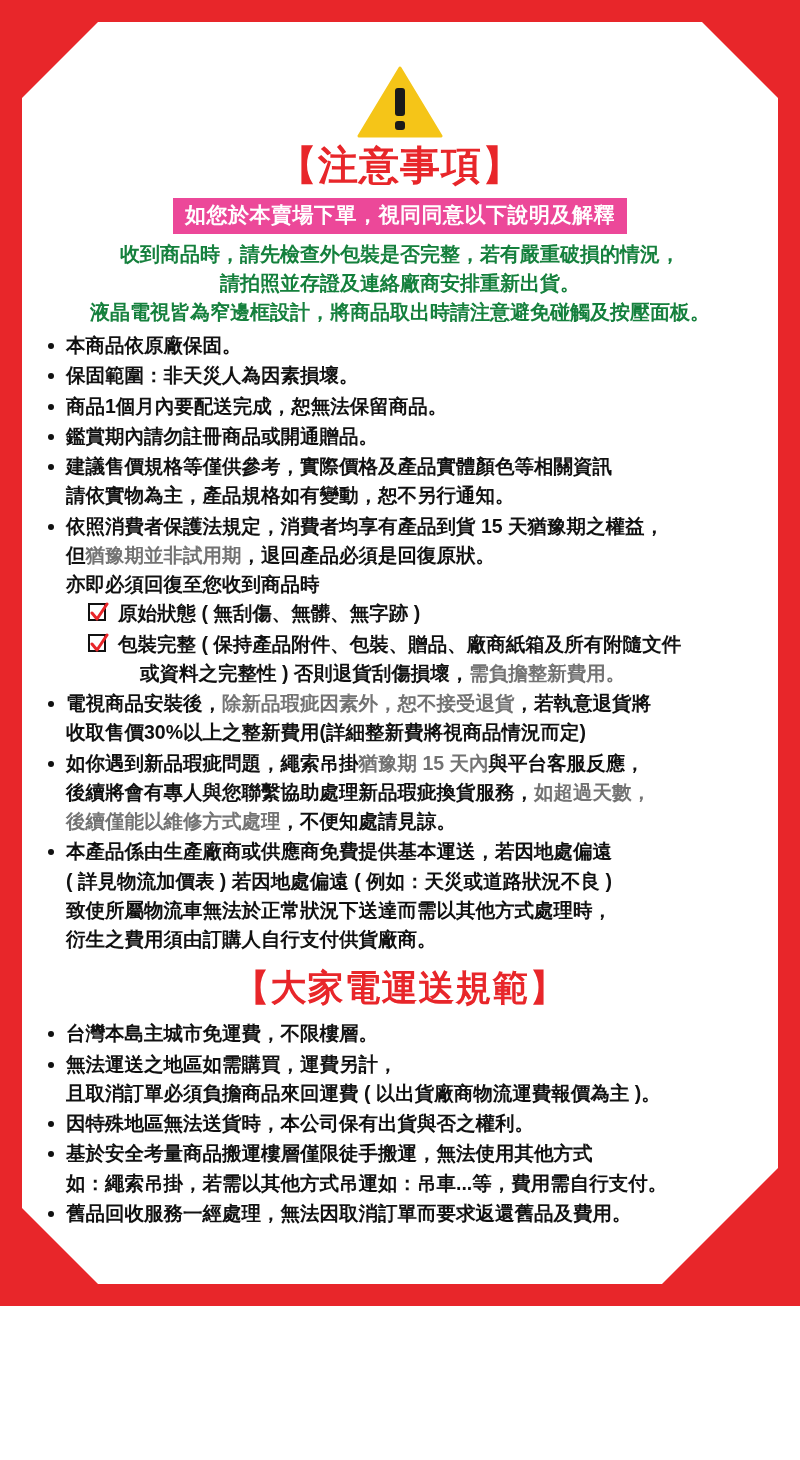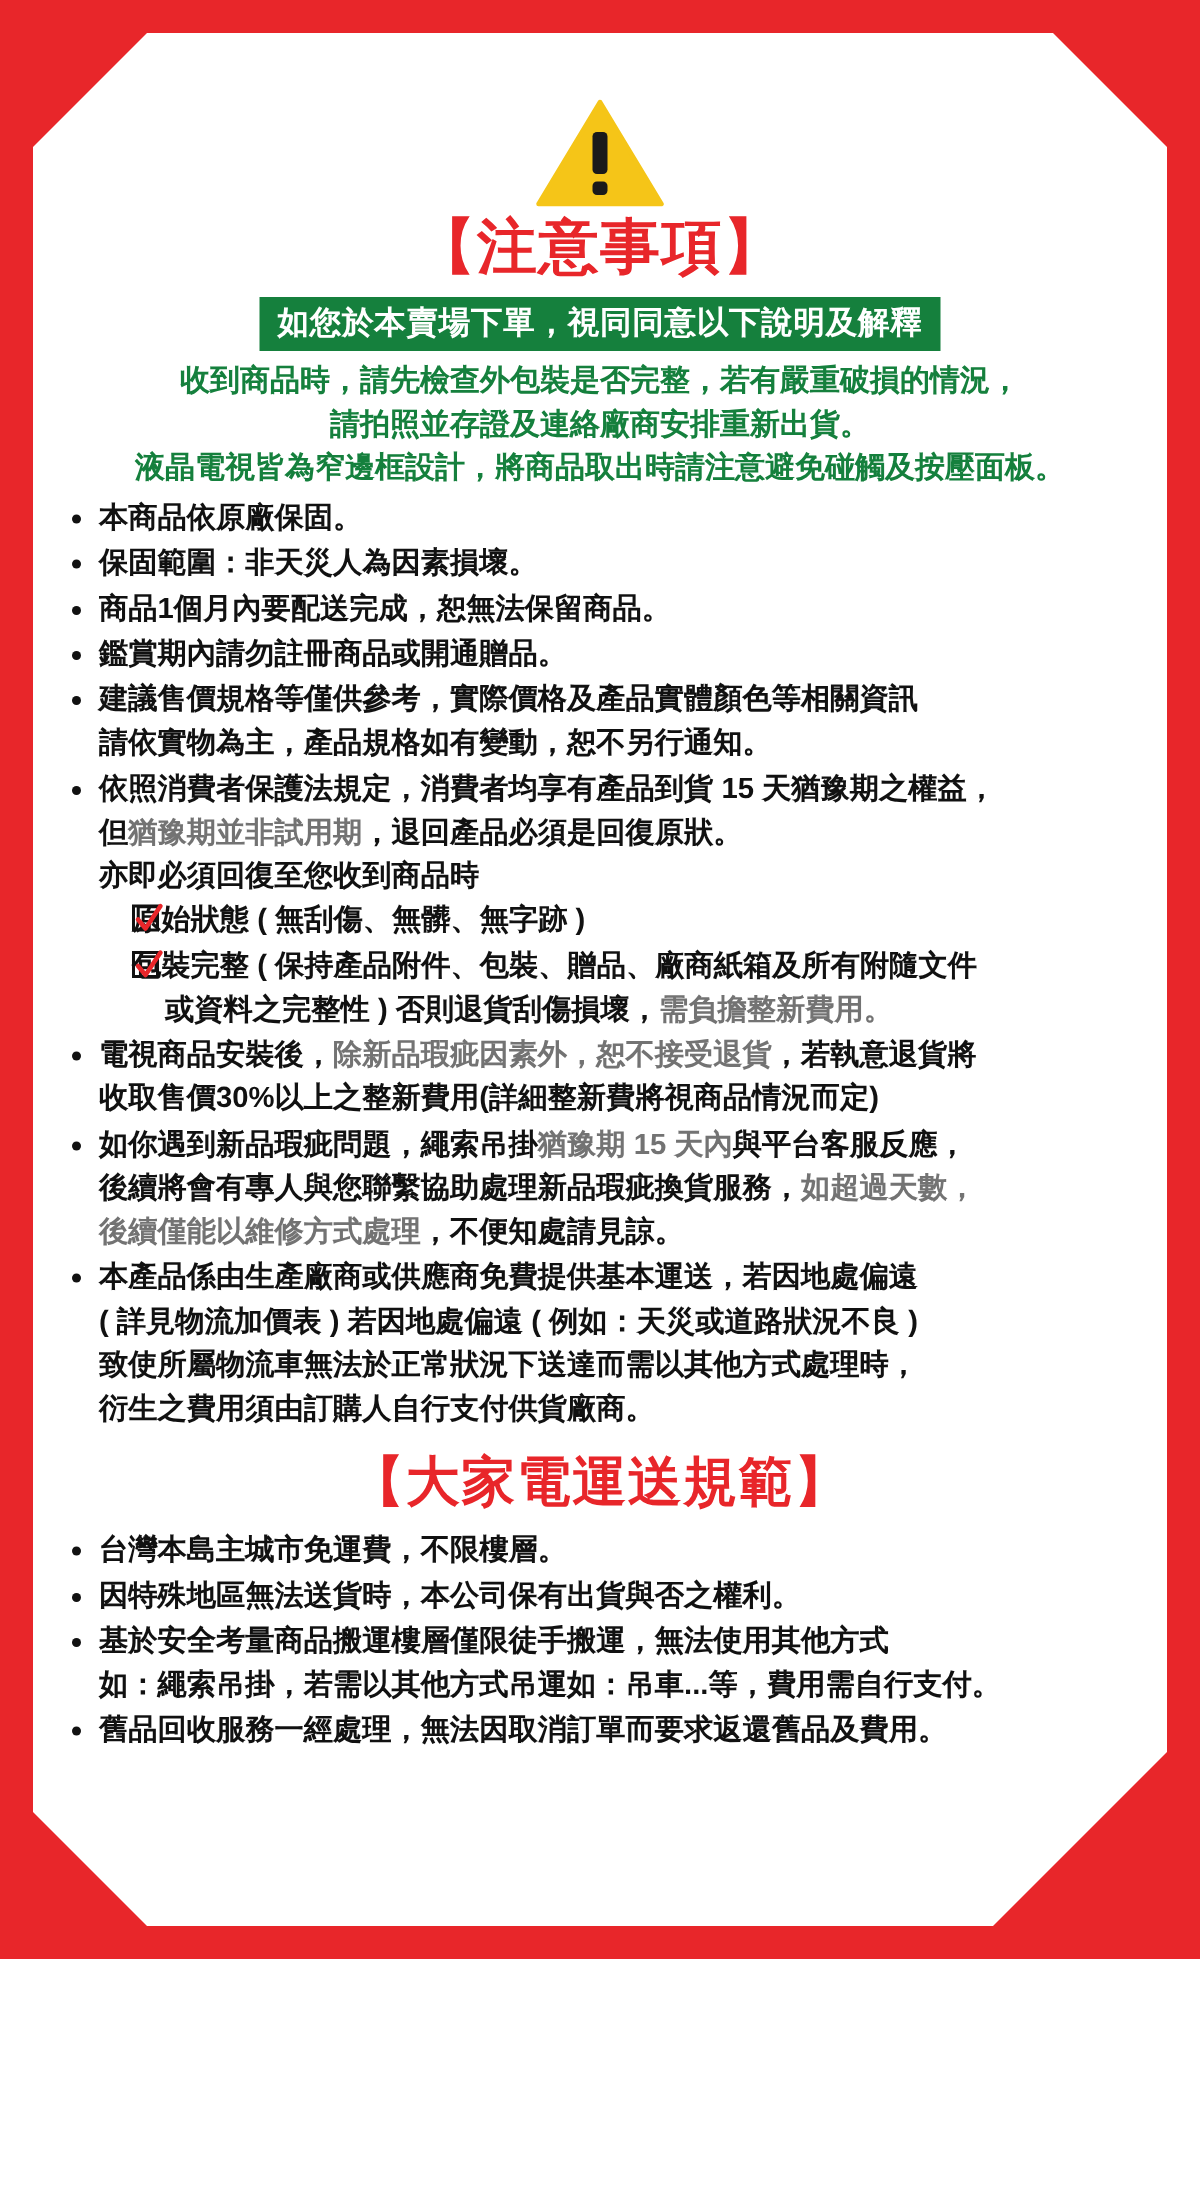--- a/index.html
+++ b/index.html
@@ -81,21 +81,21 @@
     letter-spacing: 1px;
     margin: 2px 0 10px 0;
     line-height: 1.15;
   }
   .banner-wrap {
     display: flex;
     justify-content: center;
     margin-bottom: 6px;
   }
   .banner {
-    background: #15803d;
+    background: #ec4899;
     color: #ffffff;
     font-size: 21px;
     font-weight: bold;
     padding: 3px 12px 5px 12px;
     letter-spacing: 0.5px;
     white-space: nowrap;
   }
   .center-line {
     text-align: center;
     font-size: 20px;
@@ -124,20 +124,21 @@
     top: 12px;
     width: 6px;
     height: 6px;
     border-radius: 50%;
     background: #111111;
   }
   .red { color: #737373; }
   .indent1 { display: block; }
   .checkrow {
     position: relative;
+    padding-left: 30px;
     font-size: 19.5px;
     line-height: 1.5;
     font-weight: bold;
     margin-left: 22px;
     margin-bottom: 1px;
   }
   .chk {
     position: absolute;
     left: 0;
     top: 4px;
@@ -243,20 +244,24 @@
         <span class="indent1">( 詳見物流加價表 ) 若因地處偏遠 ( 例如：天災或道路狀況不良 )</span>
         <span class="indent1">致使所屬物流車無法於正常狀況下送達而需以其他方式處理時，</span>
         <span class="indent1">衍生之費用須由訂購人自行支付供貨廠商。</span>
       </li>
     </ul>
 
     <div class="title-second">【大家電運送規範】</div>
 
     <ul class="bullets">
       <li>台灣本島主城市免運費，不限樓層。</li>
+      <li>
+        <span class="indent1">無法運送之地區如需購買，運費另計，</span>
+        <span class="indent1">且取消訂單必須負擔商品來回運費 ( 以出貨廠商物流運費報價為主 )。</span>
+      </li>
       <li>因特殊地區無法送貨時，本公司保有出貨與否之權利。</li>
       <li>
         <span class="indent1">基於安全考量商品搬運樓層僅限徒手搬運，無法使用其他方式</span>
         <span class="indent1">如：繩索吊掛，若需以其他方式吊運如：吊車...等，費用需自行支付。</span>
       </li>
       <li>舊品回收服務一經處理，無法因取消訂單而要求返還舊品及費用。</li>
     </ul>
 
   </div>
 </div>

